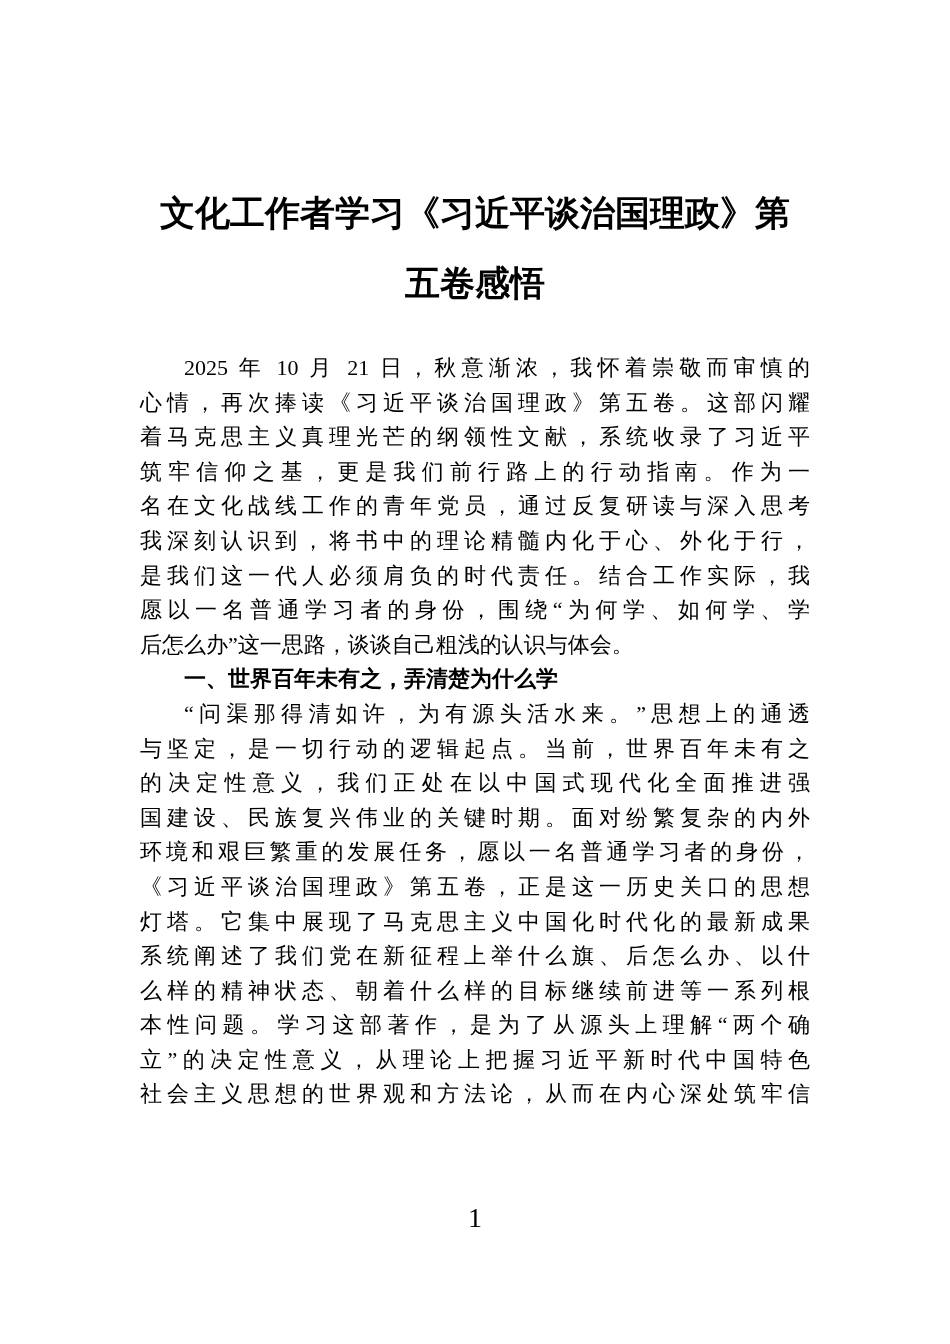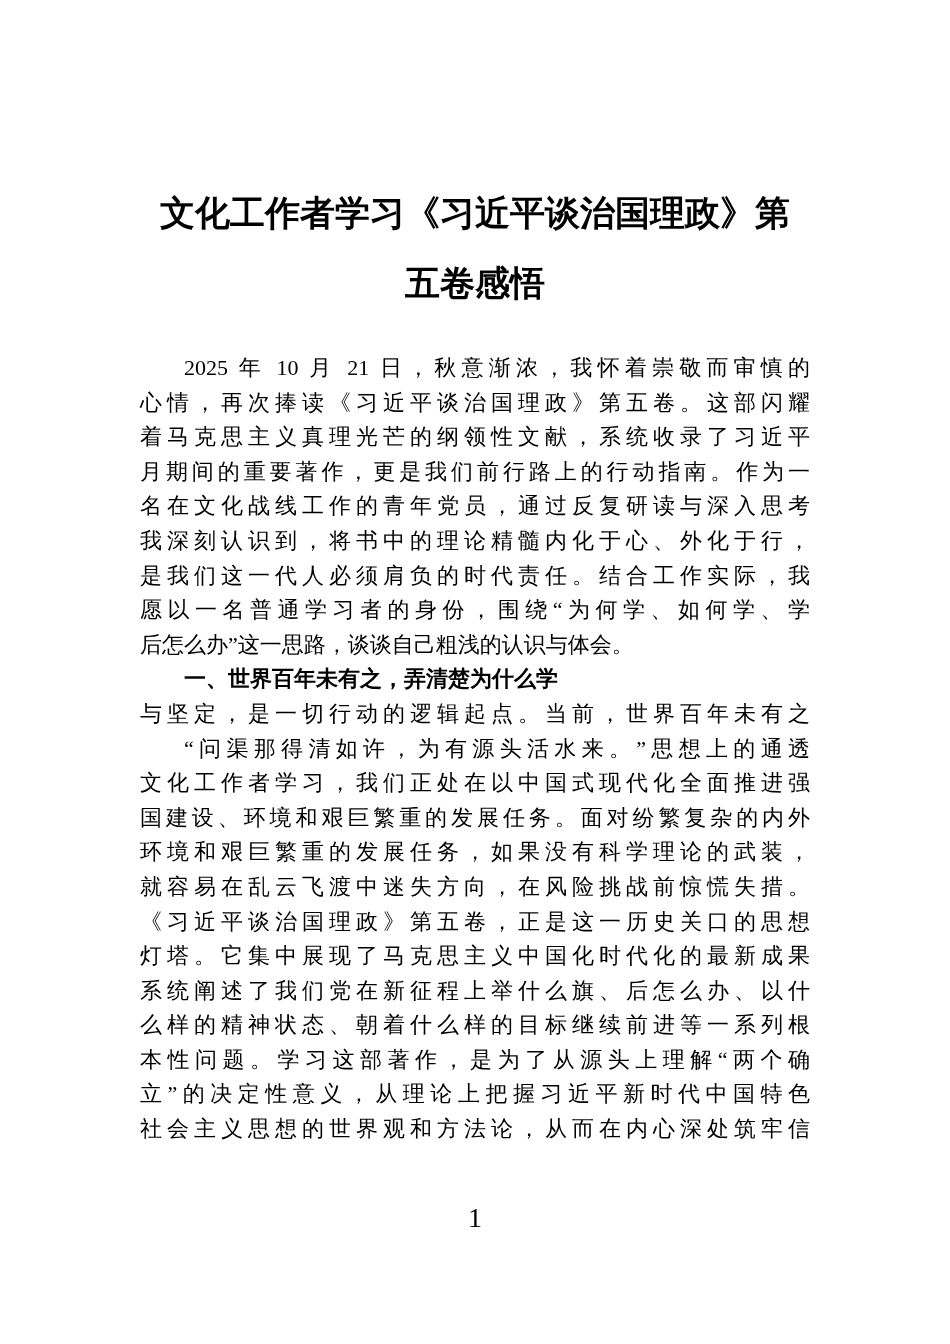--- a/index.html
+++ b/index.html
@@ -61,37 +61,36 @@
   <div class="doc-title">
     <div class="title-line">文化工作者学习《习近平谈治国理政》第</div>
     <div class="title-line">五卷感悟</div>
   </div>
 
   <div class="doc-body">
       <div class="para body">
         <div class="line first">2025 年 10 月 21 日，秋意渐浓，我怀着崇敬而审慎的</div>
         <div class="line">心情，再次捧读《习近平谈治国理政》第五卷。这部闪耀</div>
         <div class="line">着马克思主义真理光芒的纲领性文献，系统收录了习近平</div>
-        <div class="line">月期间的重要著作，更是我们前行路上的行动指南。作为一</div>
+        <div class="line">筑牢信仰之基，更是我们前行路上的行动指南。作为一</div>
         <div class="line">名在文化战线工作的青年党员，通过反复研读与深入思考</div>
         <div class="line">我深刻认识到，将书中的理论精髓内化于心、外化于行，</div>
         <div class="line">是我们这一代人必须肩负的时代责任。结合工作实际，我</div>
         <div class="line">愿以一名普通学习者的身份，围绕“为何学、如何学、学</div>
         <div class="line last">后怎么办”这一思路，谈谈自己粗浅的认识与体会。</div>
       </div>
       <div class="para heading">
         <div class="line first last">一、世界百年未有之，弄清楚为什么学</div>
       </div>
       <div class="para body">
+        <div class="line first">“问渠那得清如许，为有源头活水来。”思想上的通透</div>
         <div class="line">与坚定，是一切行动的逻辑起点。当前，世界百年未有之</div>
-        <div class="line first">“问渠那得清如许，为有源头活水来。”思想上的通透</div>
-        <div class="line">文化工作者学习，我们正处在以中国式现代化全面推进强</div>
-        <div class="line">国建设、环境和艰巨繁重的发展任务。面对纷繁复杂的内外</div>
-        <div class="line">环境和艰巨繁重的发展任务，如果没有科学理论的武装，</div>
-        <div class="line">就容易在乱云飞渡中迷失方向，在风险挑战前惊慌失措。</div>
+        <div class="line">的决定性意义，我们正处在以中国式现代化全面推进强</div>
+        <div class="line">国建设、民族复兴伟业的关键时期。面对纷繁复杂的内外</div>
+        <div class="line">环境和艰巨繁重的发展任务，愿以一名普通学习者的身份，</div>
         <div class="line">《习近平谈治国理政》第五卷，正是这一历史关口的思想</div>
         <div class="line">灯塔。它集中展现了马克思主义中国化时代化的最新成果</div>
         <div class="line">系统阐述了我们党在新征程上举什么旗、后怎么办、以什</div>
         <div class="line">么样的精神状态、朝着什么样的目标继续前进等一系列根</div>
         <div class="line">本性问题。学习这部著作，是为了从源头上理解“两个确</div>
         <div class="line">立”的决定性意义，从理论上把握习近平新时代中国特色</div>
         <div class="line">社会主义思想的世界观和方法论，从而在内心深处筑牢信</div>
       </div>
     </div>
 

